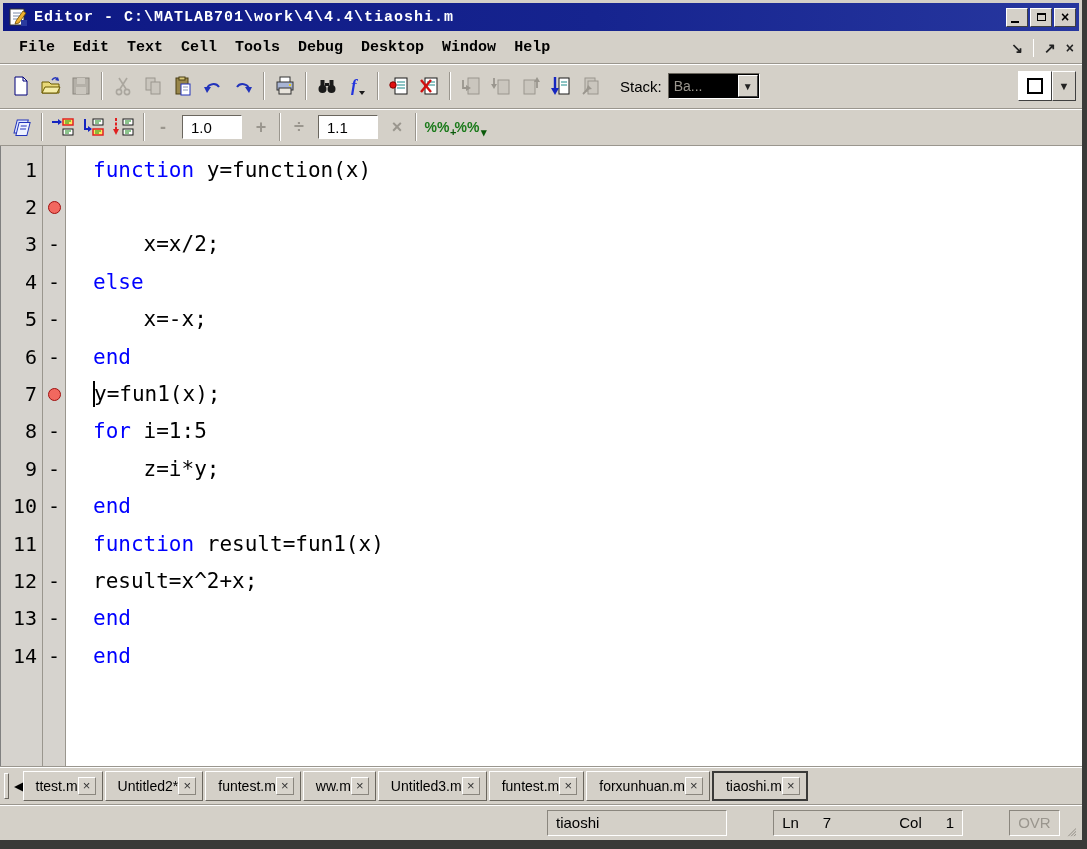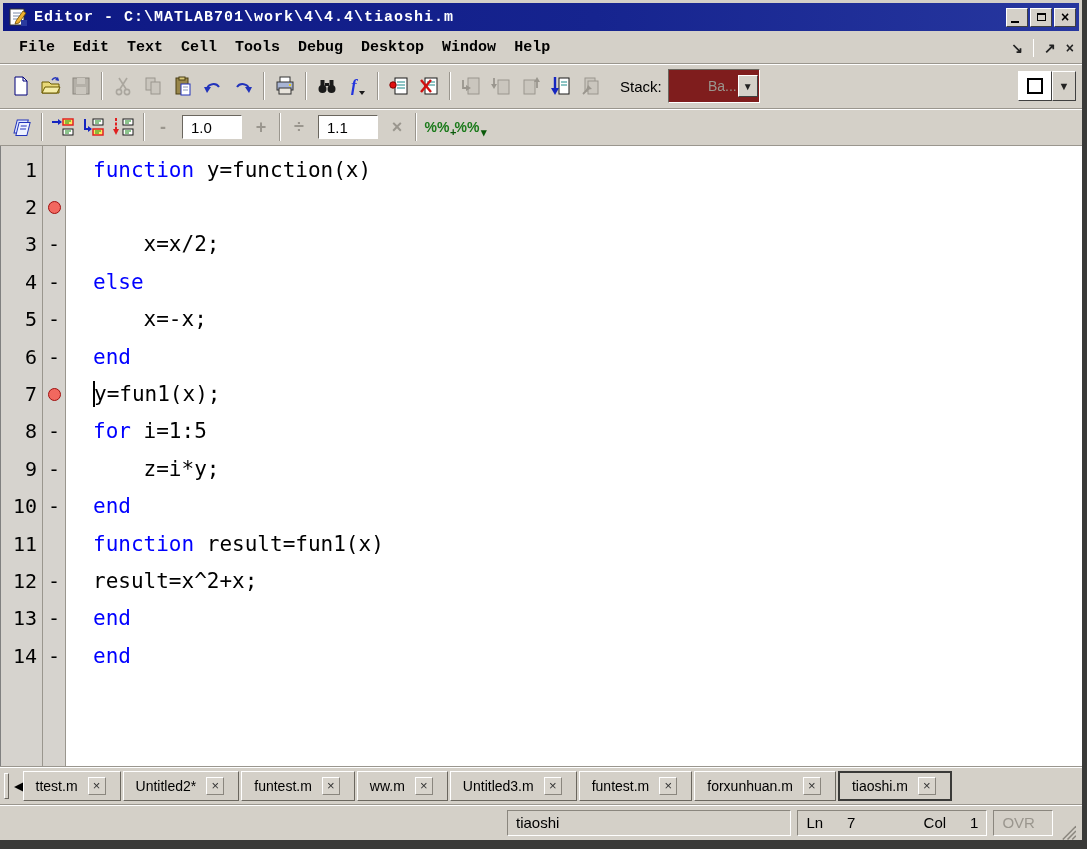--- a/index.html
+++ b/index.html
@@ -56,22 +56,22 @@
   .tbtn svg{display:block;}
   .math-btn{width:26px;height:26px;font-size:18px;font-weight:bold;color:#9a968e;
     display:flex;align-items:center;justify-content:center;flex:0 0 auto;}
   .num-field{
     width:60px;height:24px;border:1px solid;border-color:#6a665e #fff #fff #6a665e;
     background:#fff;font-family:"Liberation Sans",sans-serif;font-size:15px;padding:0 8px;margin:0 6px;
   }
   .stack-group{display:flex;align-items:center;margin-left:14px;}
   .stack-label{font-size:15px;margin-right:6px;}
   .stack-combo{
-    width:92px;height:34px;border:1px solid;border-color:#6a665e #fff #fff #6a665e;
-    background:#7f1d1d;display:flex;align-items:center;text-align:right;
+    width:92px;height:26px;border:1px solid;border-color:#6a665e #fff #fff #6a665e;
+    background:#000000;display:flex;align-items:center;
   }
   .stack-value{flex:1;color:#9a968e;font-size:14px;padding-left:5px;white-space:nowrap;overflow:hidden;}
   .combo-arrow{
     width:20px;height:22px;margin:1px;background:#d4d0c8;
     border-top:1px solid #fff;border-left:1px solid #fff;
     border-right:1px solid #404040;border-bottom:1px solid #404040;
     display:flex;align-items:center;justify-content:center;font-size:10px;color:#222;
   }
   .layout-split{margin-left:auto;display:flex;}
   .layout-btn{
@@ -102,41 +102,41 @@
   .caret{display:inline-block;width:2px;height:26px;background:#000;margin-right:-1px;}
   
   .tabbar{
     height:38px;flex:0 0 auto;background:#d4d0c8;display:flex;align-items:center;
     border-top:1px solid #9a968e;box-shadow:inset 0 1px 0 #fff;padding:0 2px;
   }
   .tab-grip{width:5px;height:26px;margin:0 2px;
     border-top:1px solid #fff;border-left:1px solid #fff;border-right:1px solid #6a665e;border-bottom:1px solid #6a665e;}
   .tab-scroll{font-size:15px;color:#000;padding:0 3px;flex:0 0 auto;}
   .tab{
-    height:30px;display:flex;align-items:center;gap:10px;padding:0 14px 0 12px;margin-right:2px;
+    height:30px;display:flex;align-items:center;padding:0 6px 0 12px;margin-right:2px;
     background:#d4d0c8;border-top:1px solid #fff;border-left:1px solid #fff;
     border-right:1px solid #6a665e;border-bottom:1px solid #6a665e;white-space:nowrap;
   }
   .tab.active{border:2px solid #3a3a38;}
   .tab-label{font-size:14px;}
   .tab-close{
     width:18px;height:18px;display:flex;align-items:center;justify-content:center;
     font-size:13px;color:#333;background:#d8d4cc;
     border-top:1px solid #fff;border-left:1px solid #fff;border-right:1px solid #8a867e;border-bottom:1px solid #8a867e;
   }
   .tab.first{overflow:hidden;}
   
   .statusbar{
     height:36px;flex:0 0 auto;display:flex;align-items:center;gap:6px;
     border-top:1px solid #9a968e;box-shadow:inset 0 1px 0 #fff;padding:0 6px;
   }
   .status-spacer{width:495px;flex:0 0 auto;}
   .status-field{
     height:26px;border:1px solid;border-color:#8a867e #fff #fff #8a867e;
-    display:flex;align-items:center;padding:0 8px;font-size:15px;background:#d4d0c8;
+    display:flex;align-items:center;padding:0 8px;font-size:15px;background:#d4d0c8;margin-left:40px;
   }
   .sf-fn{width:300px;}
   .sf-pos{width:190px;gap:24px;}
   .sf-pos .sep-space{width:40px;}
   .sf-ovr{width:62px;color:#9a968e;}
   .grip{margin-left:auto;width:18px;height:18px;align-self:flex-end;}
   .bottomstrip{height:9px;flex:0 0 auto;background:#3a3a38;}
 </style>
 </head>
 <body>

